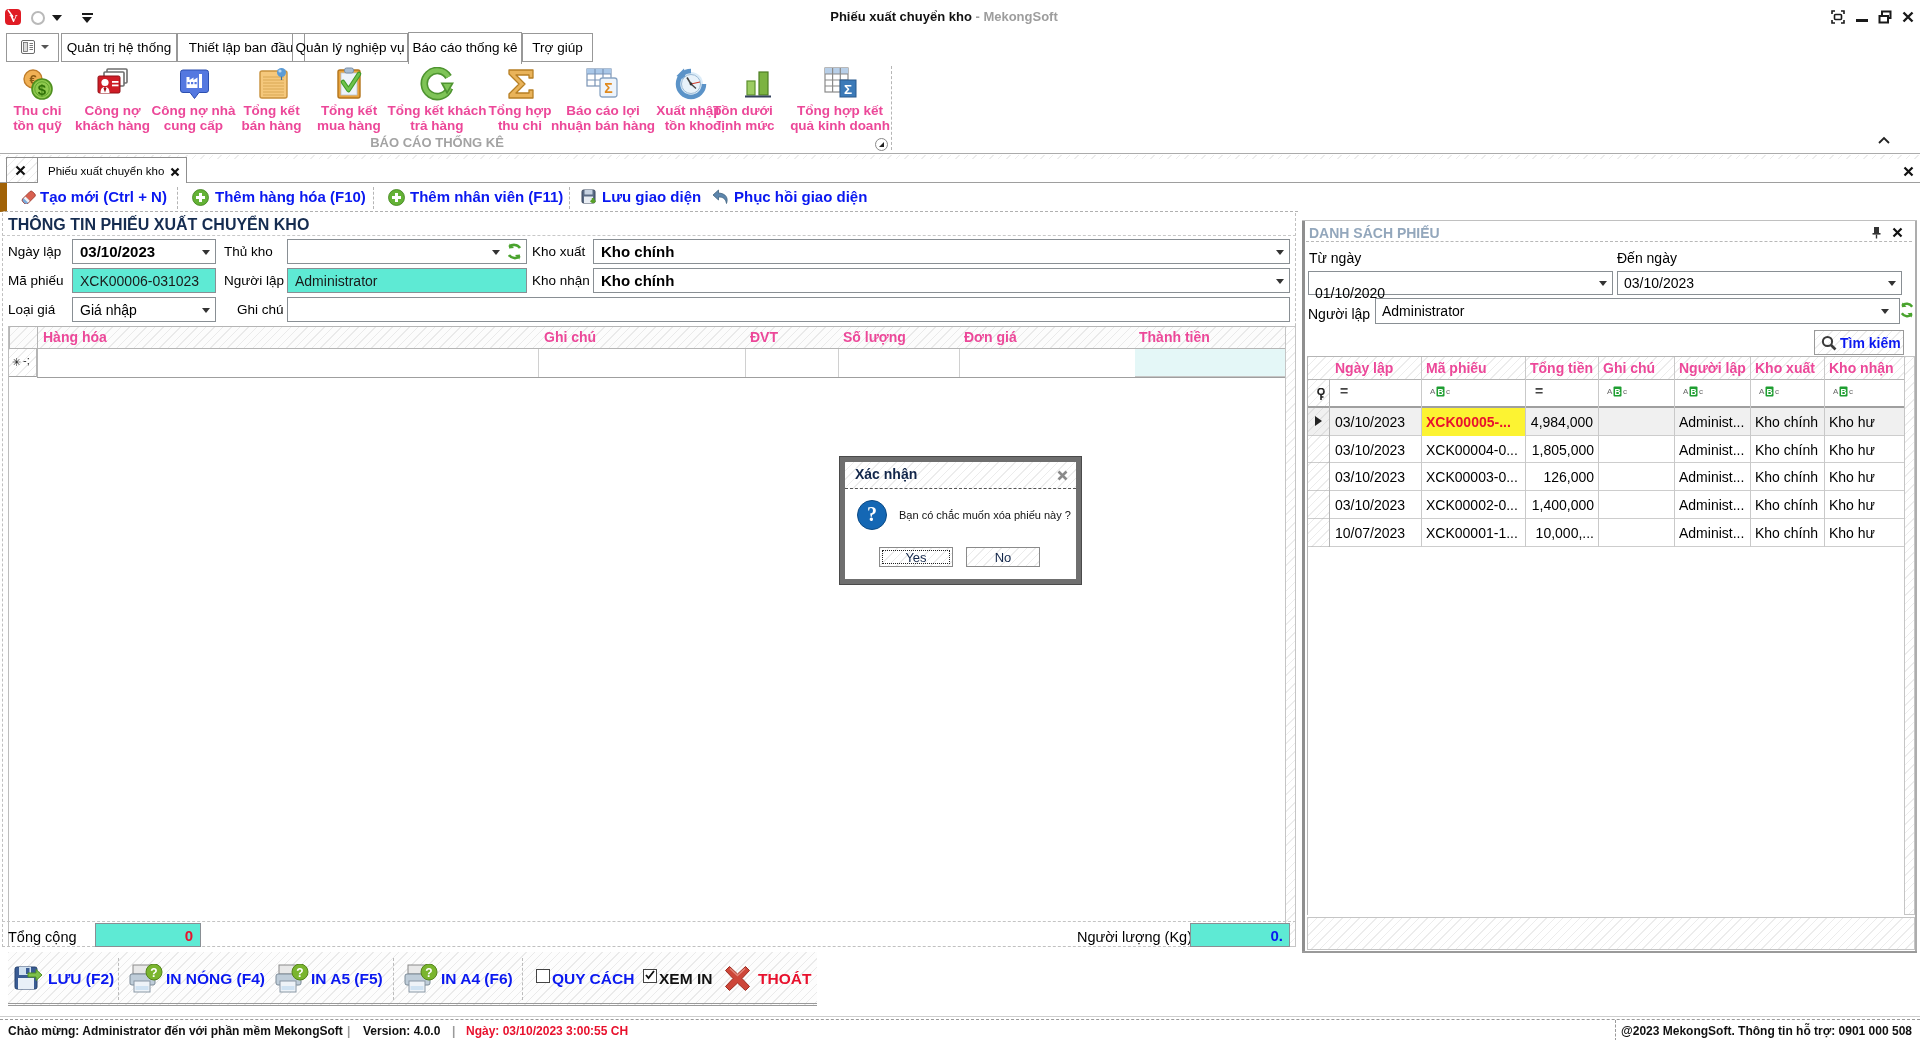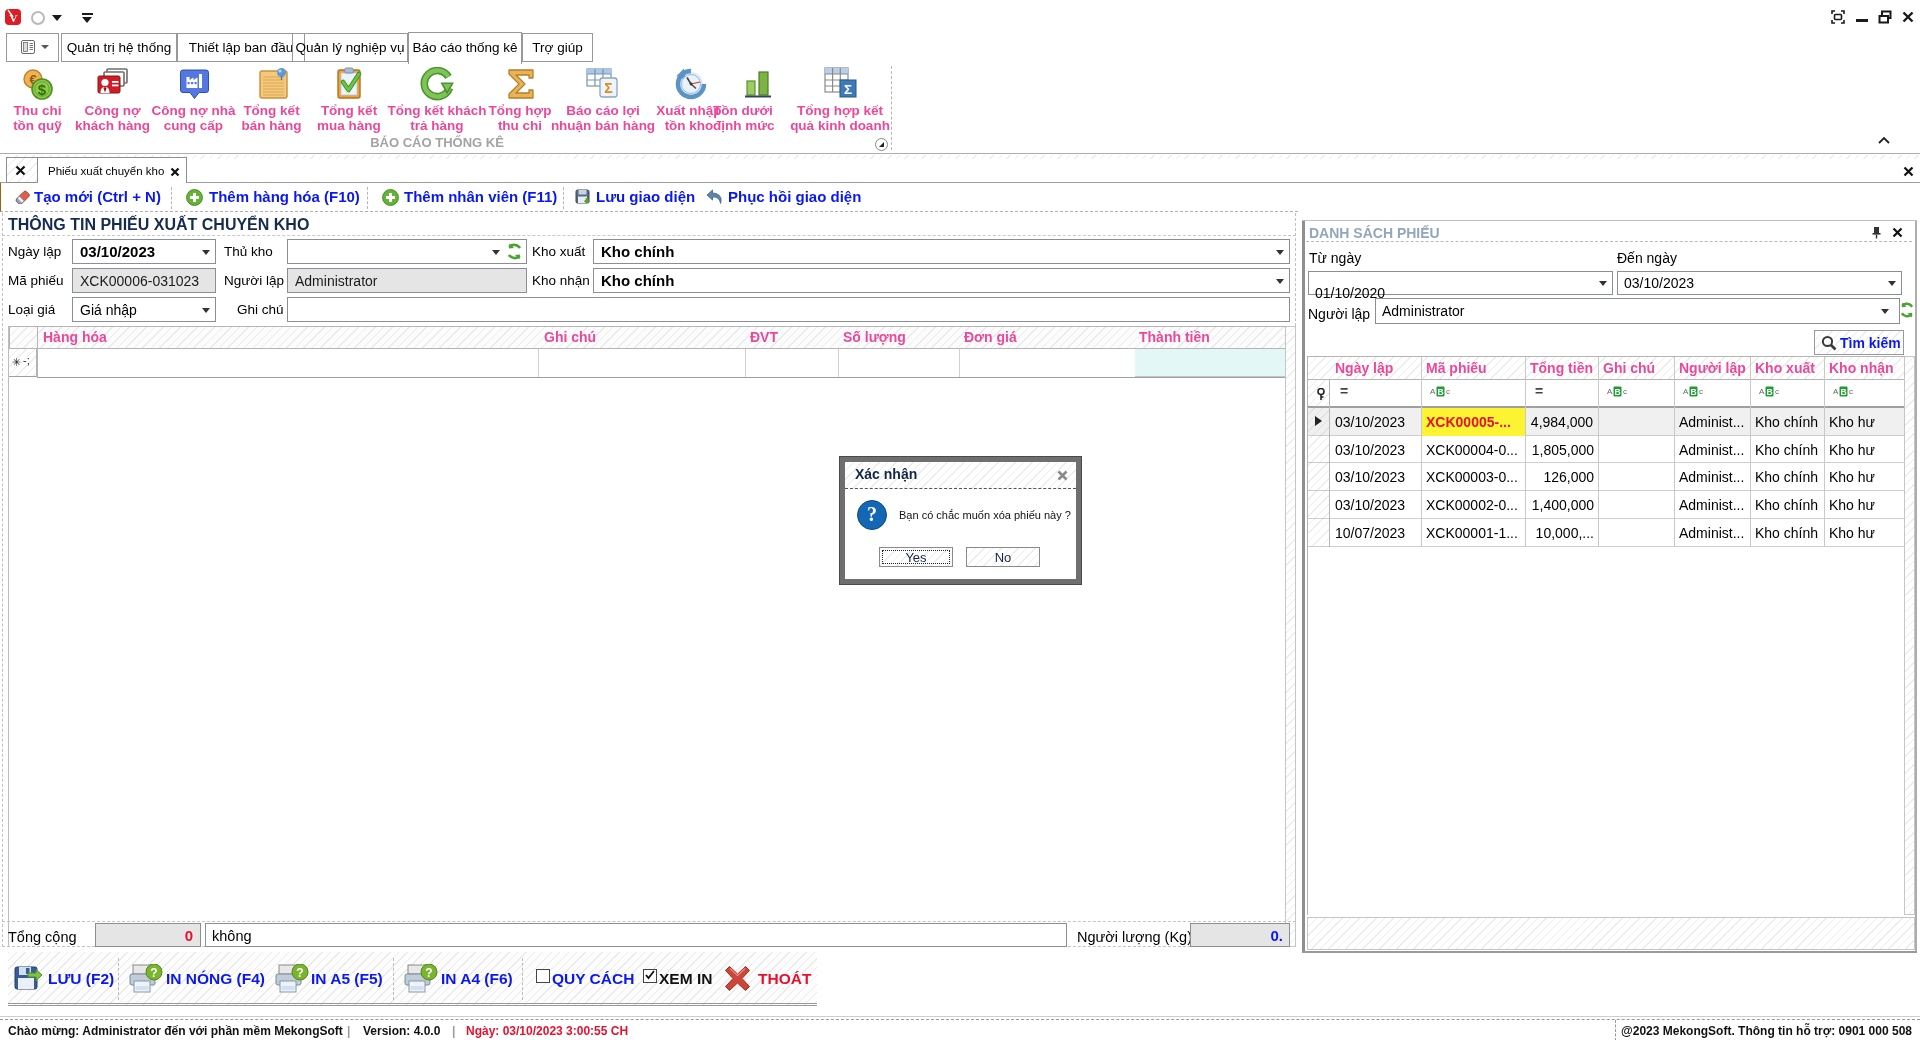--- a/index.html
+++ b/index.html
@@ -8,37 +8,38 @@
 #app { position:relative; width:1920px; height:1040px; background:#fff; }
 .abs { position:absolute; }
 .hatch2 { background-image:repeating-linear-gradient(135deg, rgba(170,170,170,0.22) 0 1px, transparent 1px 6px); }
 .navy { color:#ec4899; }
 .blue { color:#0a18f0; }
 svg { display:block; }
 .lbl { font-size:13.5px; color:#000; white-space:nowrap; }
 .combo { position:absolute; border:1px solid #898f94; background:#fff; }
 .combo .arr { position:absolute; right:5px; top:50%; margin-top:-2px; width:0; height:0;
   border-left:4px solid transparent; border-right:4px solid transparent; border-top:5px solid #333; }
-.ro { background:#e5e5e5; }
+.ro { background:#5eead4; }
 .sep-v { position:absolute; border-left:1px dashed #b5b5b5; }
 </style>
 </head>
 <body>
 <div id="app">
 
 <div id="titlebar" class="abs" style="left:0;top:0;width:1920px;height:33px;background:#fff;">
   <svg class="abs" style="left:5px;top:9px;" width="16" height="16" viewBox="0 0 16 16">
     <rect x="0" y="0" width="16" height="16" rx="4" fill="#e01b24"></rect>
     <path d="M3 1 L8 8" stroke="#fff" stroke-width="1.4"></path>
     <text x="8.6" y="12.5" font-size="11" font-weight="bold" fill="#fff" text-anchor="middle" font-family="Liberation Serif">V</text>
   </svg>
   <div class="abs" style="left:31px;top:11px;width:14px;height:14px;border:2px solid #b9b9b9;border-radius:50%;"></div>
   <div class="abs" style="left:52px;top:15px;width:0;height:0;border-left:5px solid transparent;border-right:5px solid transparent;border-top:6px solid #1a1a1a;"></div>
   <div class="abs" style="left:82px;top:13px;width:11px;height:2px;background:#1a1a1a;"></div>
   <div class="abs" style="left:82px;top:17px;width:0;height:0;border-left:5.5px solid transparent;border-right:5.5px solid transparent;border-top:6px solid #1a1a1a;"></div>
+  <div class="abs" style="left:0;top:9px;width:1888px;text-align:center;font-size:13px;font-weight:bold;color:#111;">Phiếu xuất chuyển kho <span style="color:#9d9d9d">- MekongSoft</span></div>
   <svg class="abs" style="left:1831px;top:10px;" width="14" height="14" viewBox="0 0 14 14">
     <path d="M1 4 V1 H4 M10 1 H13 V4 M13 10 V13 H10 M4 13 H1 V10" stroke="#1a1a1a" stroke-width="1.6" fill="none"></path>
     <rect x="3.5" y="4.5" width="7" height="5" rx="1" fill="none" stroke="#1a1a1a" stroke-width="1.6"></rect>
   </svg>
   <div class="abs" style="left:1856px;top:19px;width:12px;height:3px;background:#1a1a1a;"></div>
   <svg class="abs" style="left:1878px;top:10px;" width="14" height="14" viewBox="0 0 14 14">
     <rect x="4" y="1.5" width="8.5" height="6.5" fill="none" stroke="#1a1a1a" stroke-width="2"></rect>
     <rect x="1.5" y="6" width="8.5" height="6.5" fill="#fff" stroke="#1a1a1a" stroke-width="2"></rect>
   </svg>
   <svg class="abs" style="left:1902px;top:11px;" width="12" height="12" viewBox="0 0 12 12">
@@ -194,21 +195,21 @@
     <svg class="abs" style="left:132px;top:9px;" width="10" height="10" viewBox="0 0 10 10">
           <path d="M1.5 1.5 L8.5 8.5 M8.5 1.5 L1.5 8.5" stroke="#111" stroke-width="2.2"></path>
         </svg>
   </div>
   <div class="abs" style="left:37px;top:28px;width:150px;height:2px;background:#fff;z-index:2;"></div>
   <svg class="abs" style="left:1903px;top:11px;" width="11" height="11" viewBox="0 0 11 11">
         <path d="M1.5 1.5 L9.5 9.5 M9.5 1.5 L1.5 9.5" stroke="#111" stroke-width="2.2"></path>
       </svg>
 </div>
 
-<div id="linkbar" class="abs" style="left:0;top:183px;width:1298px;height:29px;background:#fff;border-bottom:1px dashed #b0b0b0;border-left:1px solid #a16207;font-size:15px;font-weight:bold;color:#0a18f0;white-space:nowrap;">
+<div id="linkbar" class="abs" style="left:0;top:183px;width:1298px;height:29px;background:#fff;border-bottom:1px dashed #b0b0b0;border-left:7px solid #a16207;font-size:15px;font-weight:bold;color:#0a18f0;white-space:nowrap;">
   <svg class="abs" style="left:13px;top:6px;" width="16" height="15" viewBox="0 0 16 15">
     <g transform="rotate(-45 8 8)">
       <rect x="1" y="5.5" width="14" height="7" rx="2" fill="#d8604f"></rect>
       <rect x="1" y="5.5" width="5.5" height="7" rx="2" fill="#7aabdc"></rect>
       <rect x="4" y="5.5" width="2.5" height="7" fill="#f3f3f3"></rect>
       <rect x="1" y="5.5" width="14" height="7" rx="2" fill="none" stroke="#9c3a2e" stroke-width="0.8"></rect>
     </g>
   </svg>
   <span class="abs" style="left:33px;top:5px;">Tạo mới (Ctrl + N)</span>
   <div class="sep-v" style="left:170px;top:4px;height:22px;"></div>
@@ -307,23 +308,20 @@
     </div>
     <div class="abs" style="left:28px;top:51px;width:1249px;border-top:1px solid #9f9f9f;"></div>
   </div>
 
   <div class="abs hatch2" style="left:1285px;top:113px;width:11px;height:621px;border:1px solid #c5c5c5;"></div>
 
   <div class="abs" style="left:2px;top:708px;width:1294px;border-top:1px dashed #c4c4c4;"></div>
   <div class="lbl abs" style="left:8px;top:716px;font-size:14.5px;">Tổng cộng</div>
   <div class="combo ro" style="left:95px;top:710px;width:106px;height:24px;">
     <span style="position:absolute;right:7px;top:3px;font-size:15px;font-weight:bold;color:#e8112d;">0</span>
-  </div>
-  <div class="combo" style="left:205px;top:710px;width:862px;height:24px;">
-    <span style="position:absolute;left:6px;top:4px;font-size:14.5px;color:#000;">không</span>
   </div>
   <div class="lbl abs" style="left:1077px;top:716px;font-size:14.5px;">Người lượng (Kg)</div>
   <div class="combo ro" style="left:1190px;top:710px;width:100px;height:24px;">
     <span style="position:absolute;right:6px;top:3px;font-size:15px;font-weight:bold;color:#0a18f0;">0.</span>
   </div>
 </div>
 
 <div id="bottombar" class="abs hatch2" style="left:8px;top:952px;width:809px;height:54px;background-color:#fdfdfd;border-bottom:3px double #9a9a9a;font-size:15.5px;font-weight:bold;">
   <svg class="abs" style="left:6px;top:12px;" width="30" height="28" viewBox="0 0 30 28">
     <rect x="1" y="3" width="22" height="22" rx="2" fill="#3a5c94" stroke="#24406c" stroke-width="1"></rect>

